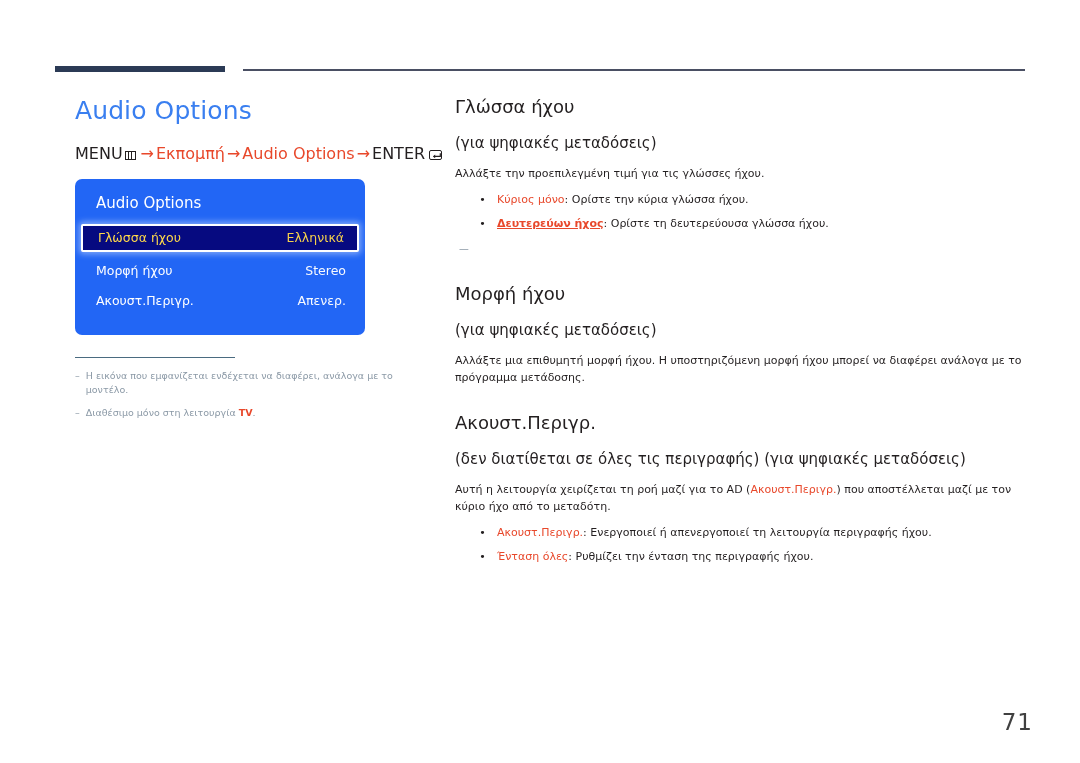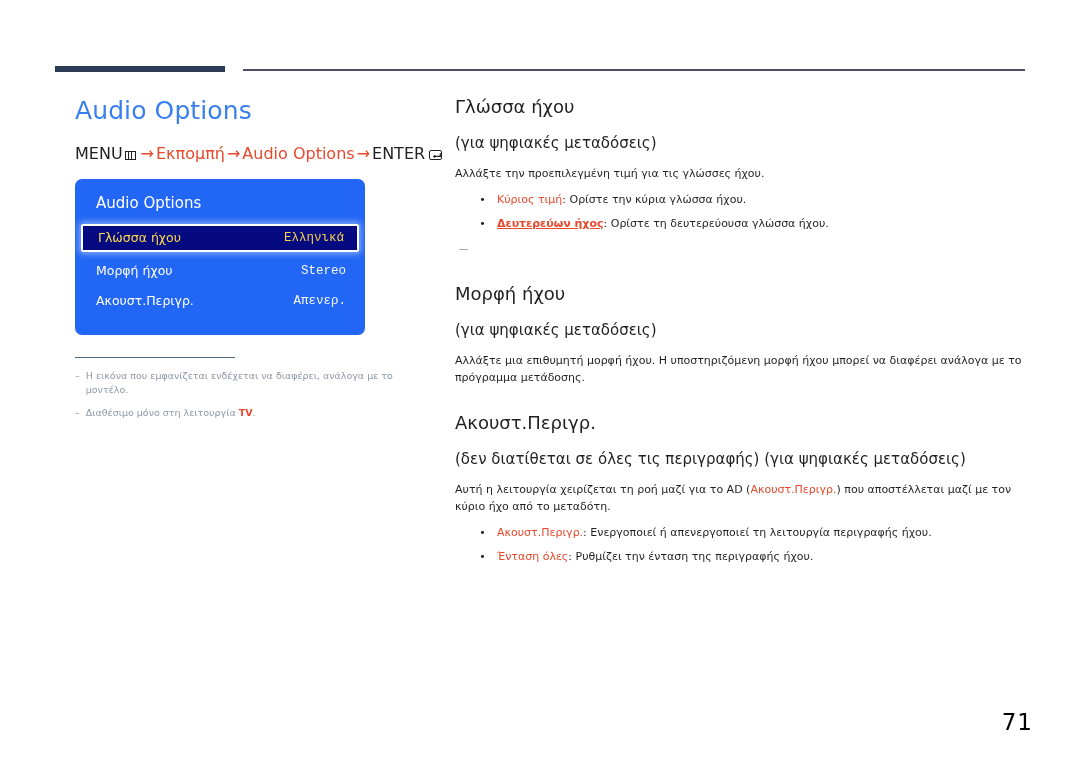--- a/index.html
+++ b/index.html
@@ -121,21 +121,21 @@
   .osd-row.selected {
     background: #060a80;
     border: 2px solid #ffffff;
     border-radius: 2px;
     color: #ffd94a;
     height: 28px;
     margin: 0 6px 6px 6px;
     padding: 0 13px 0 15px;
     box-shadow: 0 0 6px 2px rgba(255,255,255,0.45);
   }
-  .osd-row .osd-val { opacity: .96; font-family: Liberation Mono, monospace; }
+  .osd-row .osd-val { opacity: .96; }
 
   
   .foot-sep {
     width: 160px;
     height: 1.2px;
     background: #4a6b80;
     margin: 22px 0 11px 0;
   }
   .foot-note {
     font-size: 9.5px;
@@ -201,21 +201,21 @@
     margin: 10px 0 0 4px;
   }
   .note .dash { flex: none; }
 
   
   .page-num {
     position: absolute;
     right: 47px;
     bottom: 28px;
     font-size: 23px;
-    color: #000000;
+    color: #404040;
     letter-spacing: 1px;
   }
 </style>
 </head>
 <body>
 
 <div class="rule-thick"></div>
 <div class="rule-thin"></div>
 
 <div class="left-col">
@@ -264,21 +264,21 @@
 
 <div class="right-col">
 
   <section class="sec">
     <h2 class="sec-h">Γλώσσα ήχου</h2>
     <div class="sec-sub">(για ψηφιακές μεταδόσεις)</div>
     <p class="sec-p">Αλλάξτε την προεπιλεγμένη τιμή για τις γλώσσες ήχου.</p>
 
     <div class="bullet">
       <span class="dot">•</span>
-      <span><span class="term">Κύριος τιμή</span><span>: Ορίστε την κύρια γλώσσα ήχου.</span></span>
+      <span><span class="term">Κύριος μόνο</span><span>: Ορίστε την κύρια γλώσσα ήχου.</span></span>
     </div>
 
     <div class="bullet">
       <span class="dot">•</span>
       <span><span class="term u">Δευτερεύων ήχος</span><span>: Ορίστε τη δευτερεύουσα γλώσσα ήχου.</span></span>
     </div>
 
     <div class="note">
       <span class="dash">—</span>
     </div>

